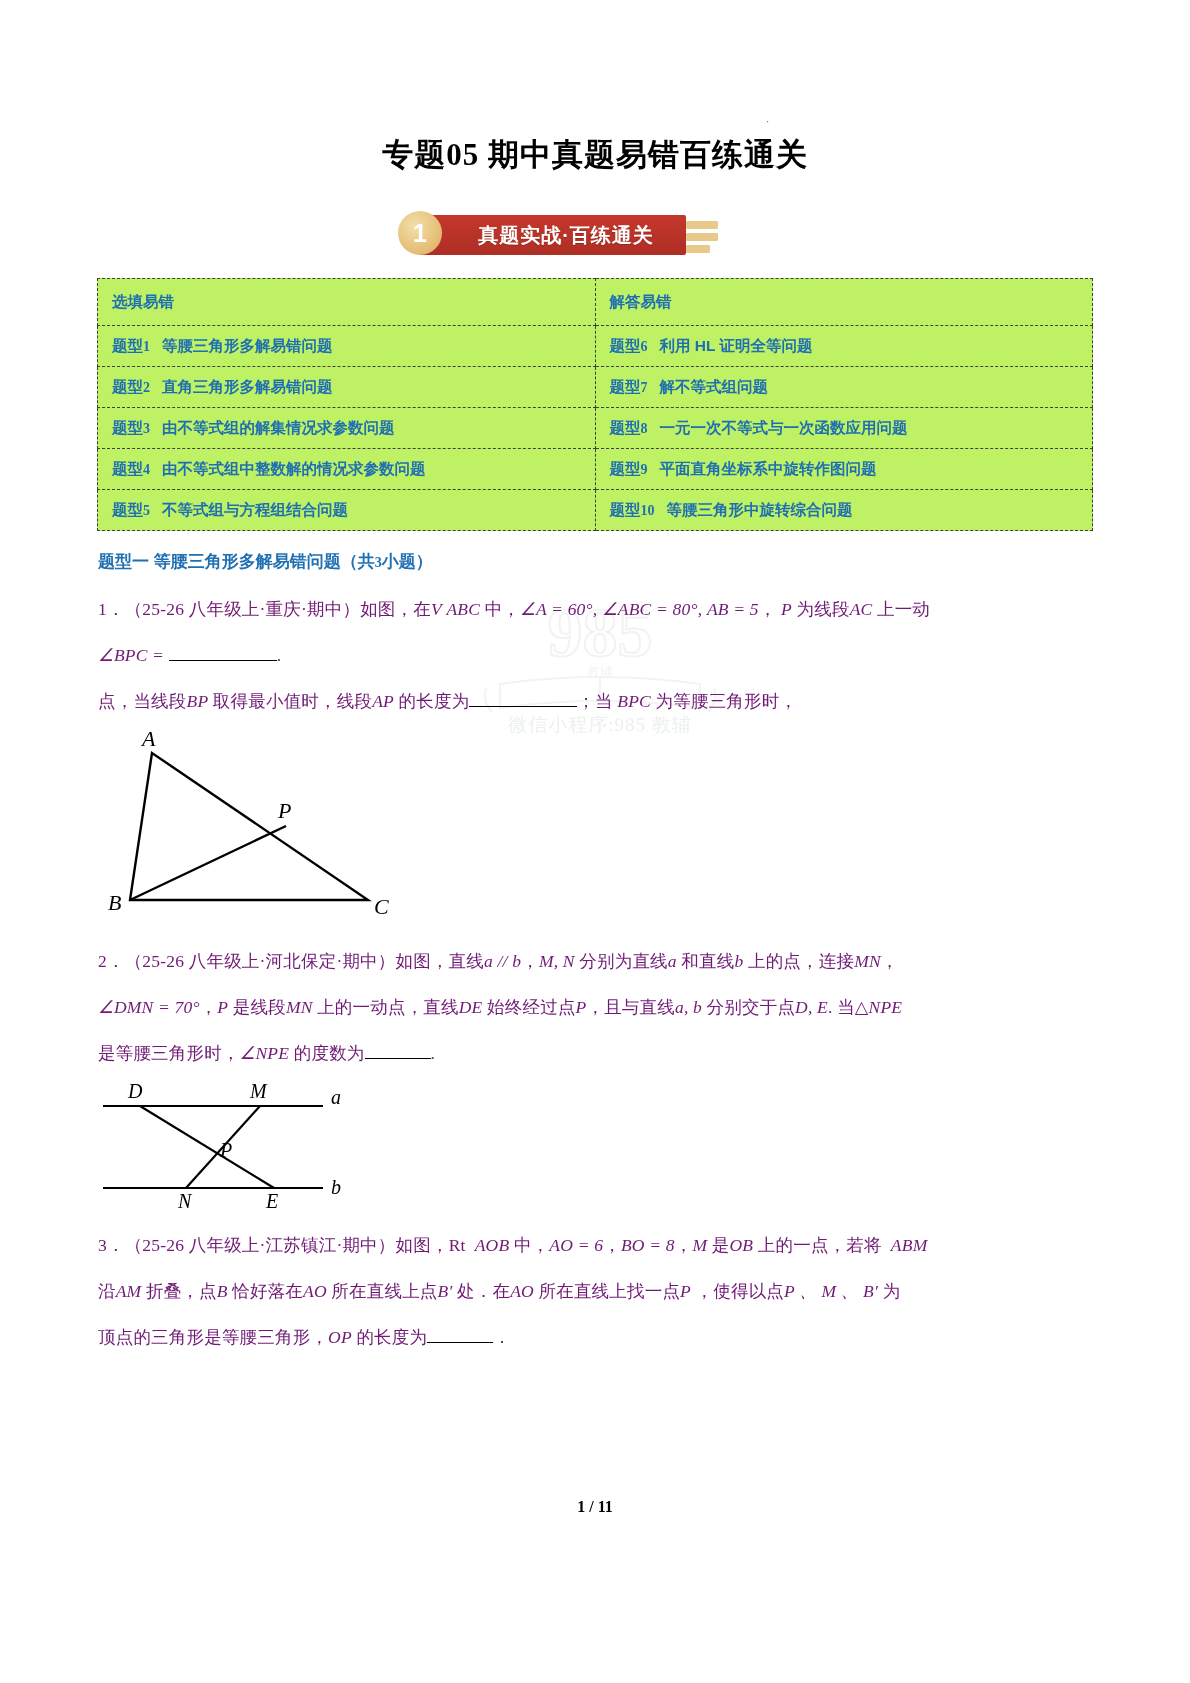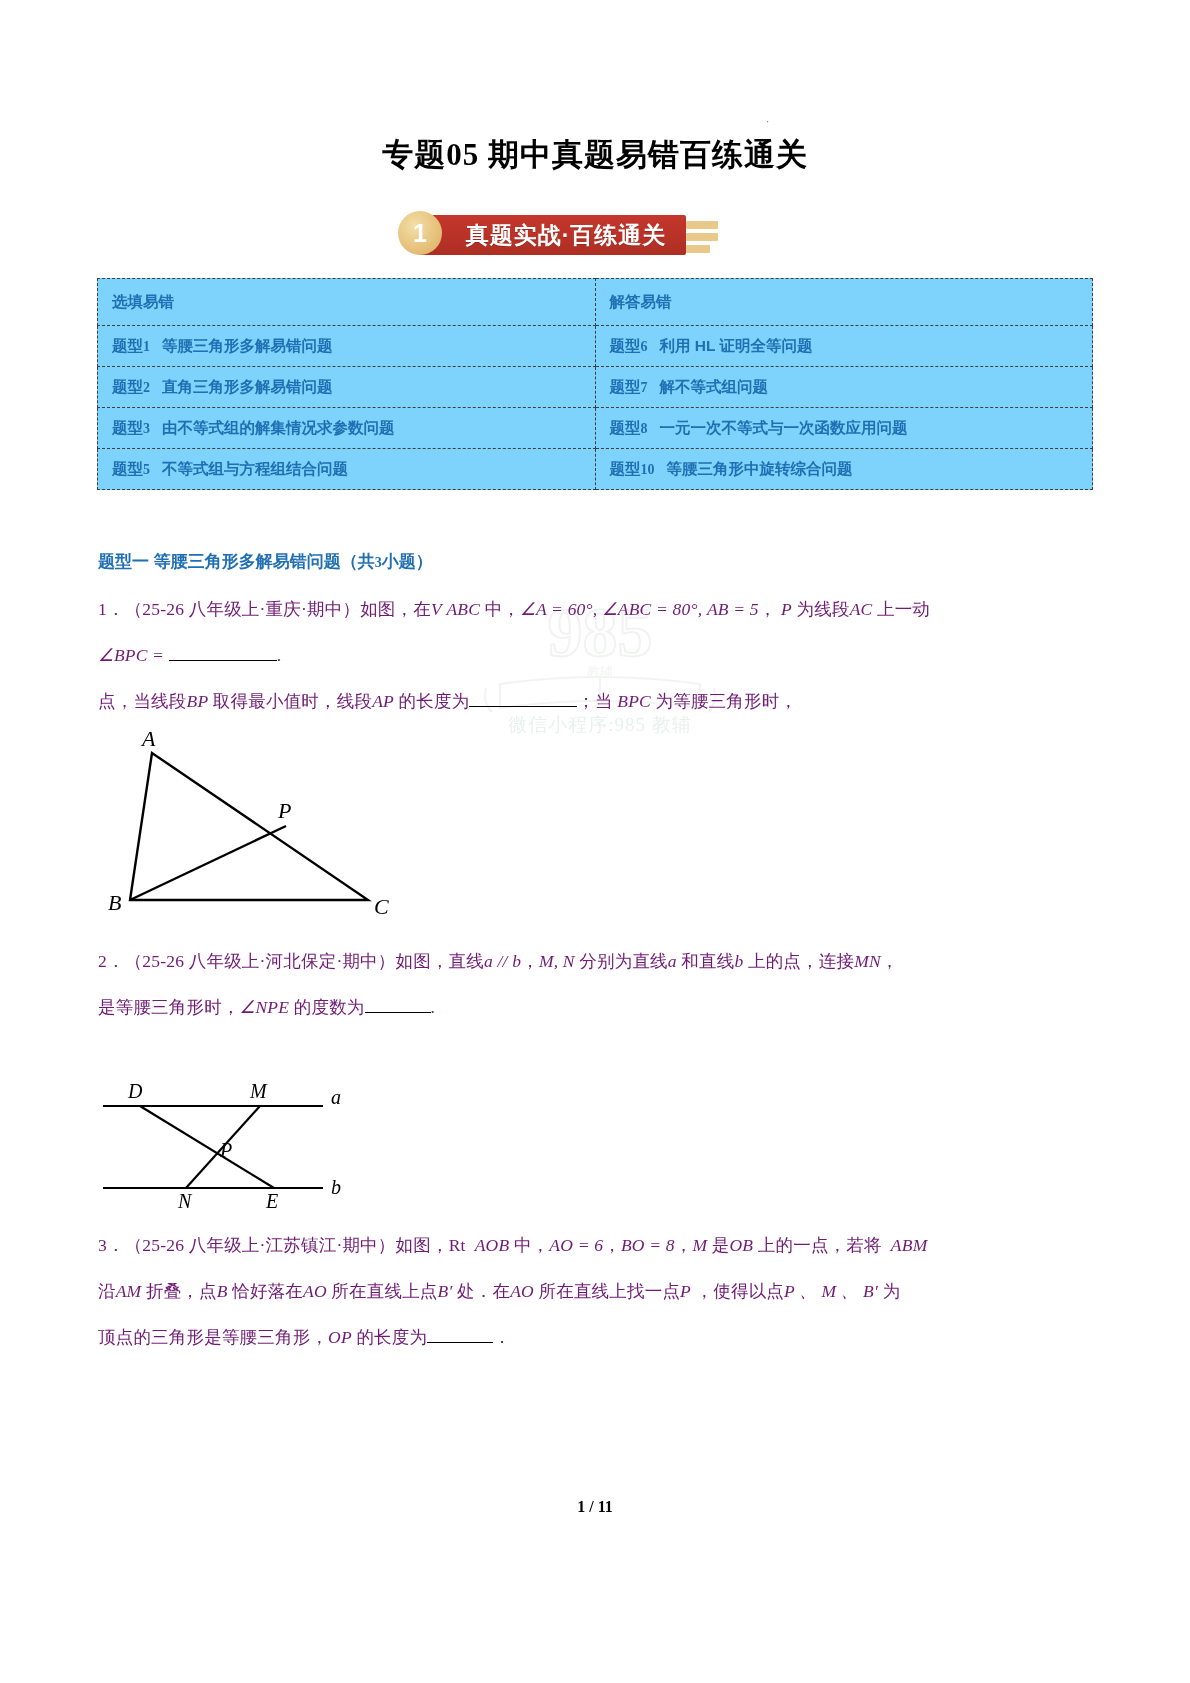--- a/index.html
+++ b/index.html
@@ -120,37 +120,37 @@
     z-index: 2;
   }
   .banner .btext {
     position: absolute;
     left: 48px; top: 9px;
     width: 240px; height: 38px;
     line-height: 38px;
     color: #ffffff;
     font-family: "Liberation Sans", sans-serif;
     font-weight: bold;
-    font-size: 23px;
+    font-size: 20px;
     letter-spacing: 1px;
     text-align: center;
     z-index: 2;
     text-shadow: 0 1px 0 rgba(0,0,0,.18);
   }
 
   
   .idx-table {
     position: absolute;
     left: 97px;
     top: 278px;
     width: 996px;
     border-collapse: collapse;
     table-layout: fixed;
     z-index: 3;
-    background: #7dd3fc;
+    background: #bef264;
   }
   .idx-table td {
     border: 1px dashed #3f3f3f;
     padding: 9px 12px 9px 14px;
     font-family: "Liberation Sans", sans-serif;
     font-weight: bold;
     font-size: 15.5px;
     color: #1f6fb2;
     height: 22px;
     vertical-align: middle;
@@ -274,20 +274,28 @@
 
       <tr>
         <td>
           <span>题型</span><span class="tnum">3</span><span class="tgap"></span><span>由不等式组的解集情况求参数问题</span>
         </td>
         <td>
           <span>题型</span><span class="tnum">8</span><span class="tgap"></span><span>一元一次不等式与一次函数应用问题</span>
         </td>
       </tr>
 
+      <tr>
+        <td>
+          <span>题型</span><span class="tnum">4</span><span class="tgap"></span><span>由不等式组中整数解的情况求参数问题</span>
+        </td>
+        <td>
+          <span>题型</span><span class="tnum">9</span><span class="tgap"></span><span>平面直角坐标系中旋转作图问题</span>
+        </td>
+      </tr>
 
       <tr>
         <td>
           <span>题型</span><span class="tnum">5</span><span class="tgap"></span><span>不等式组与方程组结合问题</span>
         </td>
         <td>
           <span>题型</span><span class="tnum">10</span><span class="tgap"></span><span>等腰三角形中旋转综合问题</span>
         </td>
       </tr>
     </tbody>
@@ -318,20 +326,23 @@
       <text x="42" y="18" font-family="Liberation Serif, serif" font-style="italic" font-size="22">A</text>
       <text x="178" y="90" font-family="Liberation Serif, serif" font-style="italic" font-size="22">P</text>
       <text x="8" y="182" font-family="Liberation Serif, serif" font-style="italic" font-size="22">B</text>
       <text x="274" y="186" font-family="Liberation Serif, serif" font-style="italic" font-size="22">C</text>
     </svg>
   </div>
 
   <div class="prob" style="left:98px; top:938px; width:1000px;">
     <span class="ln">
       <span>2．</span><span>（25-26 八年级上·河北保定·期中）</span><span>如图，直线</span><i class="mi">a // b</i><span>，</span><i class="mi">M, N</i> <span>分别为直线</span><i class="mi">a</i> <span>和直线</span><i class="mi">b</i> <span>上的点，连接</span><i class="mi">MN</i><span>，</span>
+    </span>
+    <span class="ln">
+      <i class="mi">∠DMN = 70°</i><span>，</span><i class="mi">P</i> <span>是线段</span><i class="mi">MN</i> <span>上的一动点，直线</span><i class="mi">DE</i> <span>始终经过点</span><i class="mi">P</i><span>，且与直线</span><i class="mi">a, b</i> <span>分别交于点</span><i class="mi">D, E</i><span>. 当△</span><i class="mi">NPE</i>
     </span>
     <span class="ln">
       <span>是等腰三角形时，</span><i class="mi">∠NPE</i> <span>的度数为</span><span class="blank b-sm"></span><span>.</span>
     </span>
   </div>
 
   <div class="fig" style="left:98px; top:1082px;">
     <svg width="330" height="130" viewBox="0 0 330 130">
 
       <line x1="5" y1="24" x2="225" y2="24" stroke="#000" stroke-width="2.2"></line>

